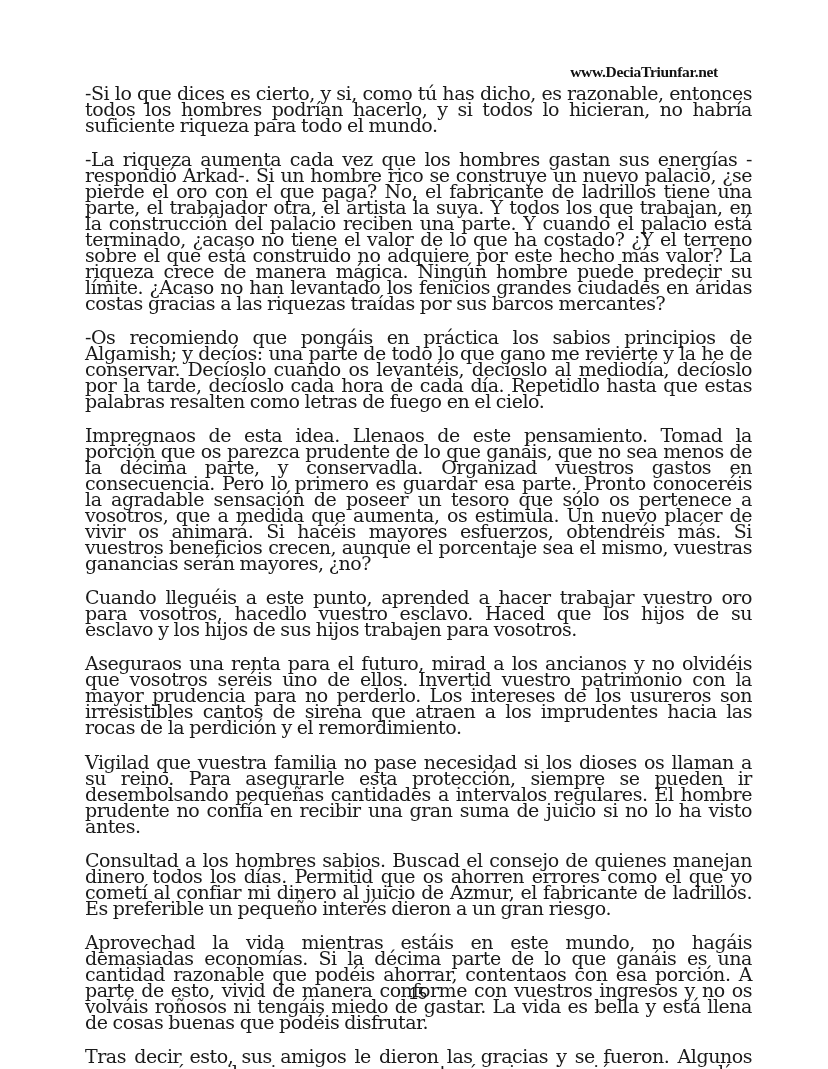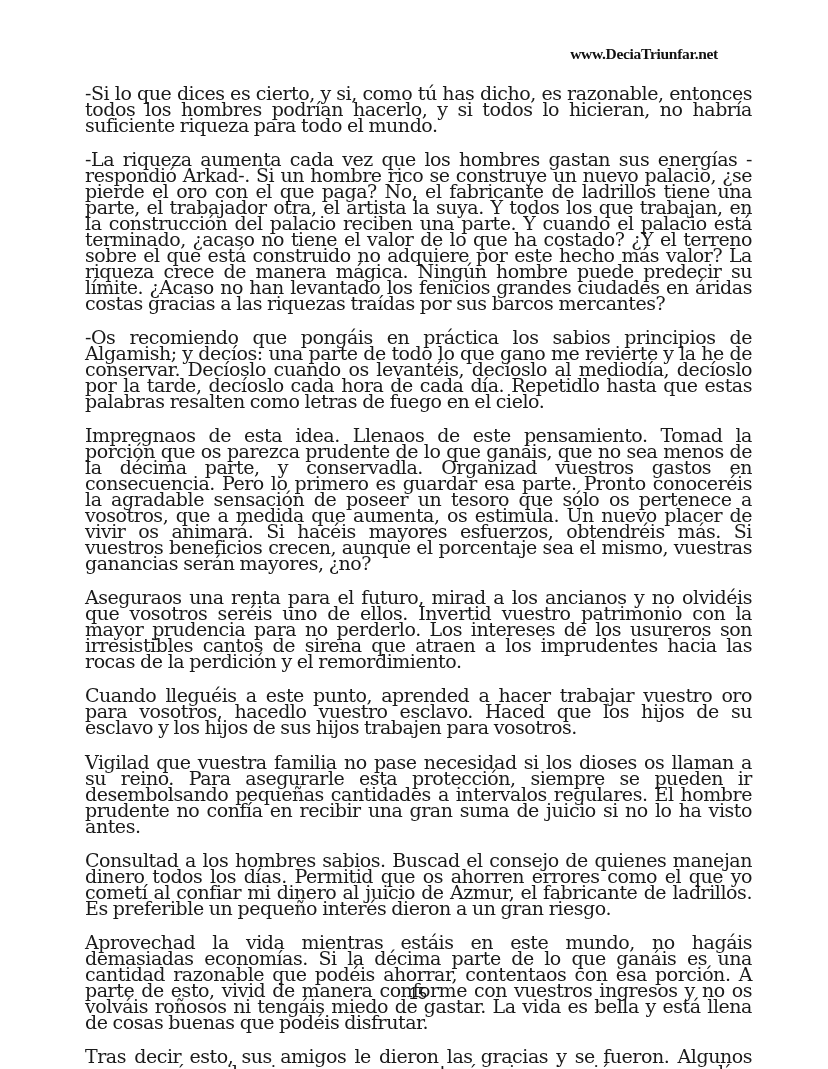--- a/index.html
+++ b/index.html
@@ -9,21 +9,21 @@
   }
   body {
     width: 828px;
     height: 1069px;
     position: relative;
     overflow: hidden;
     color: #1a1a1a;
   }
   .site-header {
     position: absolute;
-    top: 45px;
+    top: 63px;
     right: 110px;
     font-family: "Liberation Serif", serif;
     font-weight: bold;
     font-size: 15.5px;
     letter-spacing: -0.3px;
     color: #111;
   }
   .content {
     position: absolute;
     top: 85px;
@@ -58,21 +58,21 @@
 </head>
 <body>
 
 <div class="site-header">www.DeciaTriunfar.net</div>
 
 <div class="content">
   <p>-Si lo que dices es cierto, y si, como tú has dicho, es razonable, entonces todos los hombres podrían hacerlo, y si todos lo hicieran, no habría suficiente riqueza para todo el mundo.</p>
   <p>-La riqueza aumenta cada vez que los hombres gastan sus energías -respondió Arkad-. Si un hombre rico se construye un nuevo palacio, ¿se pierde el oro con el que paga? No, el fabricante de ladrillos tiene una parte, el trabajador otra, el artista la suya. Y todos los que trabajan, en la construcción del palacio reciben una parte. Y cuando el palacio está terminado, ¿acaso no tiene el valor de lo que ha costado? ¿Y el terreno sobre el que está construido no adquiere por este hecho más valor? La riqueza crece de manera mágica. Ningún hombre puede predecir su límite. ¿Acaso no han levantado los fenicios grandes ciudades en áridas costas gracias a las riquezas traídas por sus barcos mercantes?</p>
   <p>-Os recomiendo que pongáis en práctica los sabios principios de Algamish; y decíos: una parte de todo lo que gano me revierte y la he de conservar. Decíoslo cuando os levantéis, decíoslo al mediodía, decíoslo por la tarde, decíoslo cada hora de cada día. Repetidlo hasta que estas palabras resalten como letras de fuego en el cielo.</p>
   <p>Impregnaos de esta idea. Llenaos de este pensamiento. Tomad la porción que os parezca prudente de lo que ganáis, que no sea menos de la décima parte, y conservadla. Organizad vuestros gastos en consecuencia. Pero lo primero es guardar esa parte. Pronto conoceréis la agradable sensación de poseer un tesoro que sólo os pertenece a vosotros, que a medida que aumenta, os estimula. Un nuevo placer de vivir os animará. Si hacéis mayores esfuerzos, obtendréis más. Si vuestros beneficios crecen, aunque el porcentaje sea el mismo, vuestras ganancias serán mayores, ¿no?</p>
+  <p>Cuando lleguéis a este punto, aprended a hacer trabajar vuestro oro para vosotros, hacedlo vuestro esclavo. Haced que los hijos de su esclavo y los hijos de sus hijos trabajen para vosotros.</p>
   <p>Aseguraos una renta para el futuro, mirad a los ancianos y no olvidéis que vosotros seréis uno de ellos. Invertid vuestro patrimonio con la mayor prudencia para no perderlo. Los intereses de los usureros son irresistibles cantos de sirena que atraen a los imprudentes hacia las rocas de la perdición y el remordimiento.</p>
-  <p>Cuando lleguéis a este punto, aprended a hacer trabajar vuestro oro para vosotros, hacedlo vuestro esclavo. Haced que los hijos de su esclavo y los hijos de sus hijos trabajen para vosotros.</p>
   <p>Vigilad que vuestra familia no pase necesidad si los dioses os llaman a su reino. Para asegurarle esta protección, siempre se pueden ir desembolsando pequeñas cantidades a intervalos regulares. El hombre prudente no confía en recibir una gran suma de juicio si no lo ha visto antes.</p>
   <p>Consultad a los hombres sabios. Buscad el consejo de quienes manejan dinero todos los días. Permitid que os ahorren errores como el que yo cometí al confiar mi dinero al juicio de Azmur, el fabricante de ladrillos. Es preferible un pequeño interés dieron a un gran riesgo.</p>
   <p>Aprovechad la vida mientras estáis en este mundo, no hagáis demasiadas economías. Si la décima parte de lo que ganáis es una cantidad razonable que podéis ahorrar, contentaos con esa porción. A parte de esto, vivid de manera conforme con vuestros ingresos y no os volváis roñosos ni tengáis miedo de gastar. La vida es bella y está llena de cosas buenas que podéis disfrutar.</p>
   <p class="last">Tras decir esto, sus amigos le dieron las gracias y se fueron. Algunos permanecían silenciosos porque no tenían imaginación y no podían comprender, otros sentían rencor porque pensaban que alguien tan rico había podido compartir su dinero con ellos, pero unos terceros tenían un nuevo brillo en los ojos. Habían comprendido que Algamish había vuelto a la sala de los escribas para mirar atentamente a un hombre que se estaba trazando un camino hacia la luz. Una vez hubiera</p>
 </div>
 
 <div class="page-number">15</div>
 
 </body></html>

